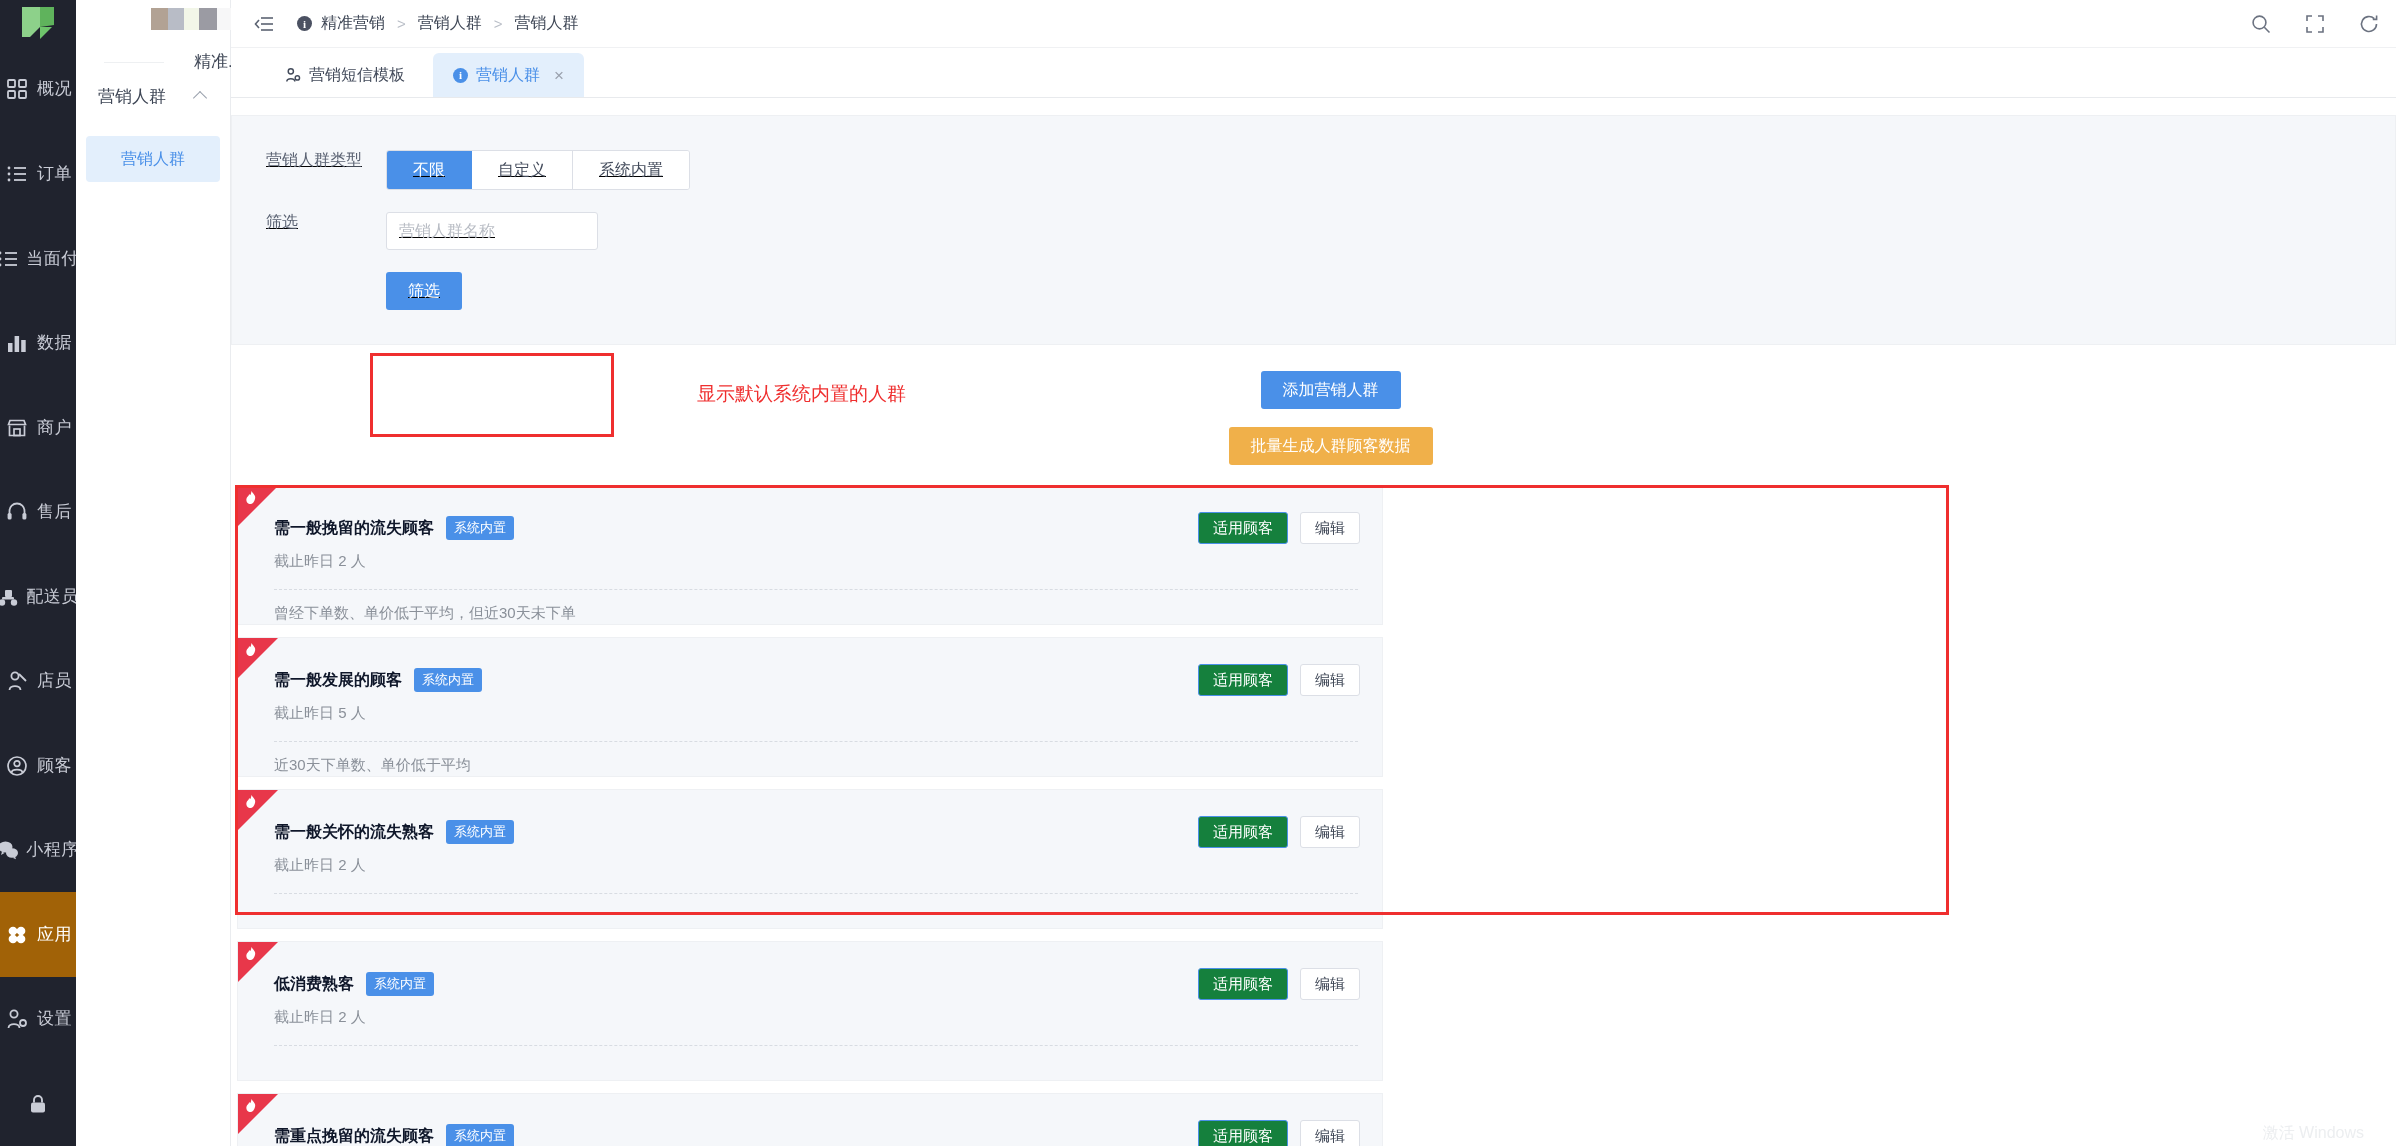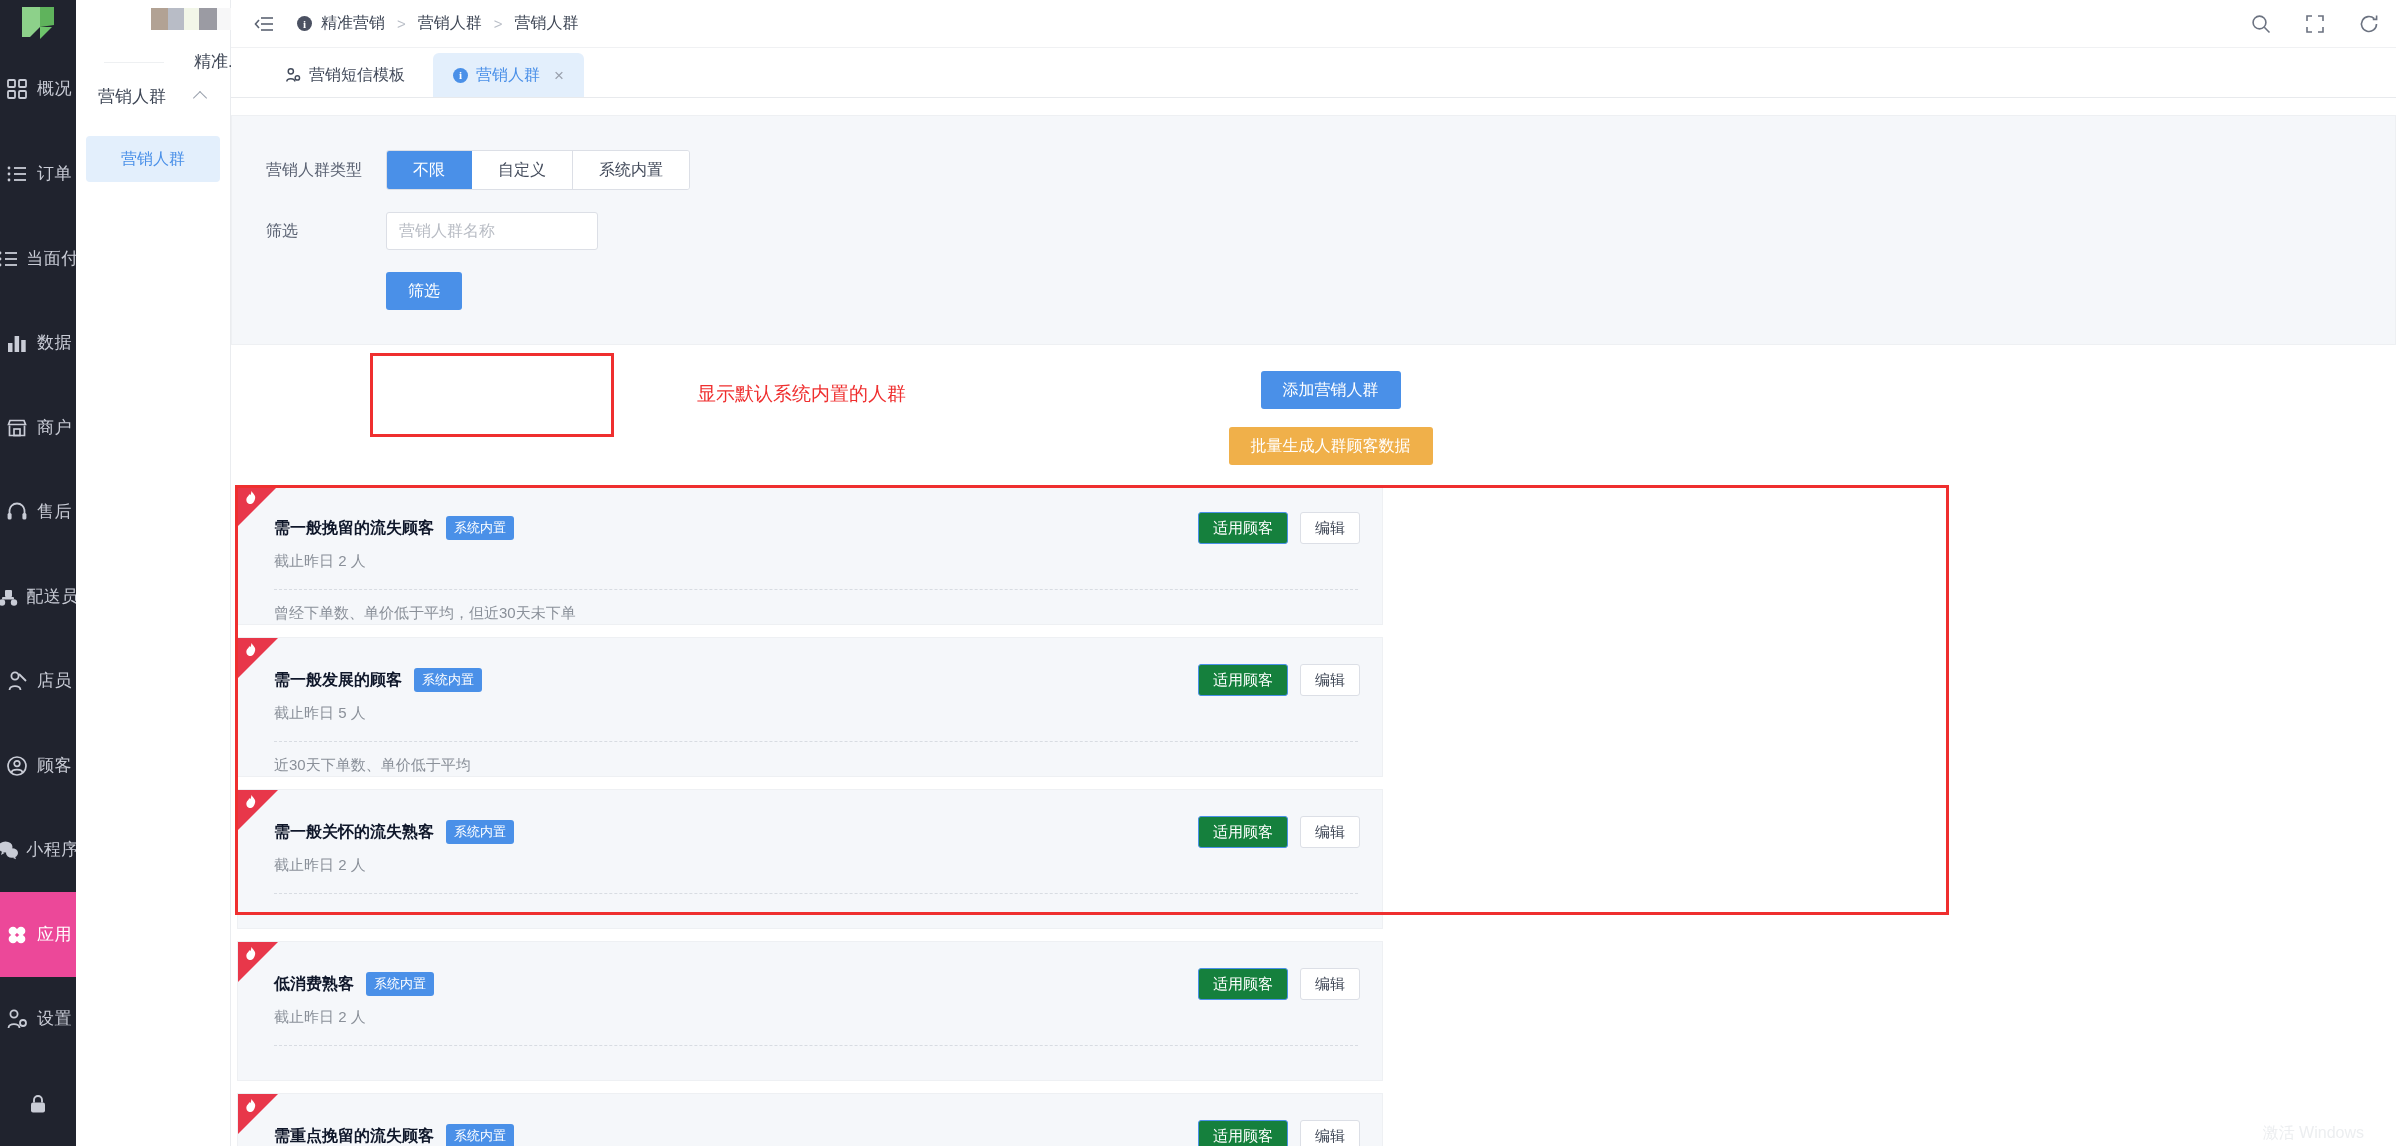--- a/index.html
+++ b/index.html
@@ -18,21 +18,21 @@
     display: flex; flex-direction: column; align-items: center;
     overflow: hidden;
   }
   .rail-logo { width: 76px; height: 48px; display: flex; align-items: center; justify-content: center; }
   .rail-logo svg { display:block; }
   .rail-item {
     width: 76px; height: 86px;
     display: flex; flex-direction: row; align-items: center; justify-content: center;
     gap: 7px; color: #c9ccd6; cursor: pointer;
   }
-  .rail-item.active { background: #ec4899; color: #ffffff; }
+  .rail-item.active { background: #a16207; color: #ffffff; }
   .rail-item .ri-ico { width: 26px; height: 26px; display:flex; align-items:center; justify-content:center; }
   .rail-item .ri-ico svg { display:block; }
   .rail-item .ri-lbl { font-size: 17px; line-height: 18px; letter-spacing: .5px; white-space: nowrap; }
 
   
   .side {
     width: 155px; flex: 0 0 155px; height: 1146px;
     background: #ffffff; border-right: 1px solid #eaecef;
     position: relative;
   }
@@ -106,21 +106,21 @@
   }
 
   .content { flex:1 1 auto; background:#ffffff; padding: 17px 0 0 0; position:relative; overflow:hidden; }
   .panel { margin: 0 0 0 0; background:#ffffff; }
 
   .filterbox {
     margin: 0 0 0 365px; margin-left: 0;
     background:#f5f7fa; border:1px solid #eef0f3;
     padding: 34px 0 34px 34px;
   }
-  .frow { display:flex; align-items:center; margin-bottom: 22px; }
+  .frow { display:flex; align-items:flex-start; margin-bottom: 22px; text-decoration: underline; }
   .frow:last-child { margin-bottom:0; }
   .flabel { width: 120px; font-size:16px; color:#5a6272; }
   .seg { display:flex; border:1px solid #dcdfe6; border-radius:3px; overflow:hidden; background:#fff; }
   .seg-btn {
     padding: 0 26px; height: 38px; display:flex; align-items:center; justify-content:center;
     font-size:16px; color:#434b5b; background:#fff; cursor:pointer; border-right:1px solid #dcdfe6;
   }
   .seg-btn:last-child { border-right:none; }
   .seg-btn.active { background:#4a90e8; color:#fff; border-right-color:#4a90e8; }
   .tinput {

